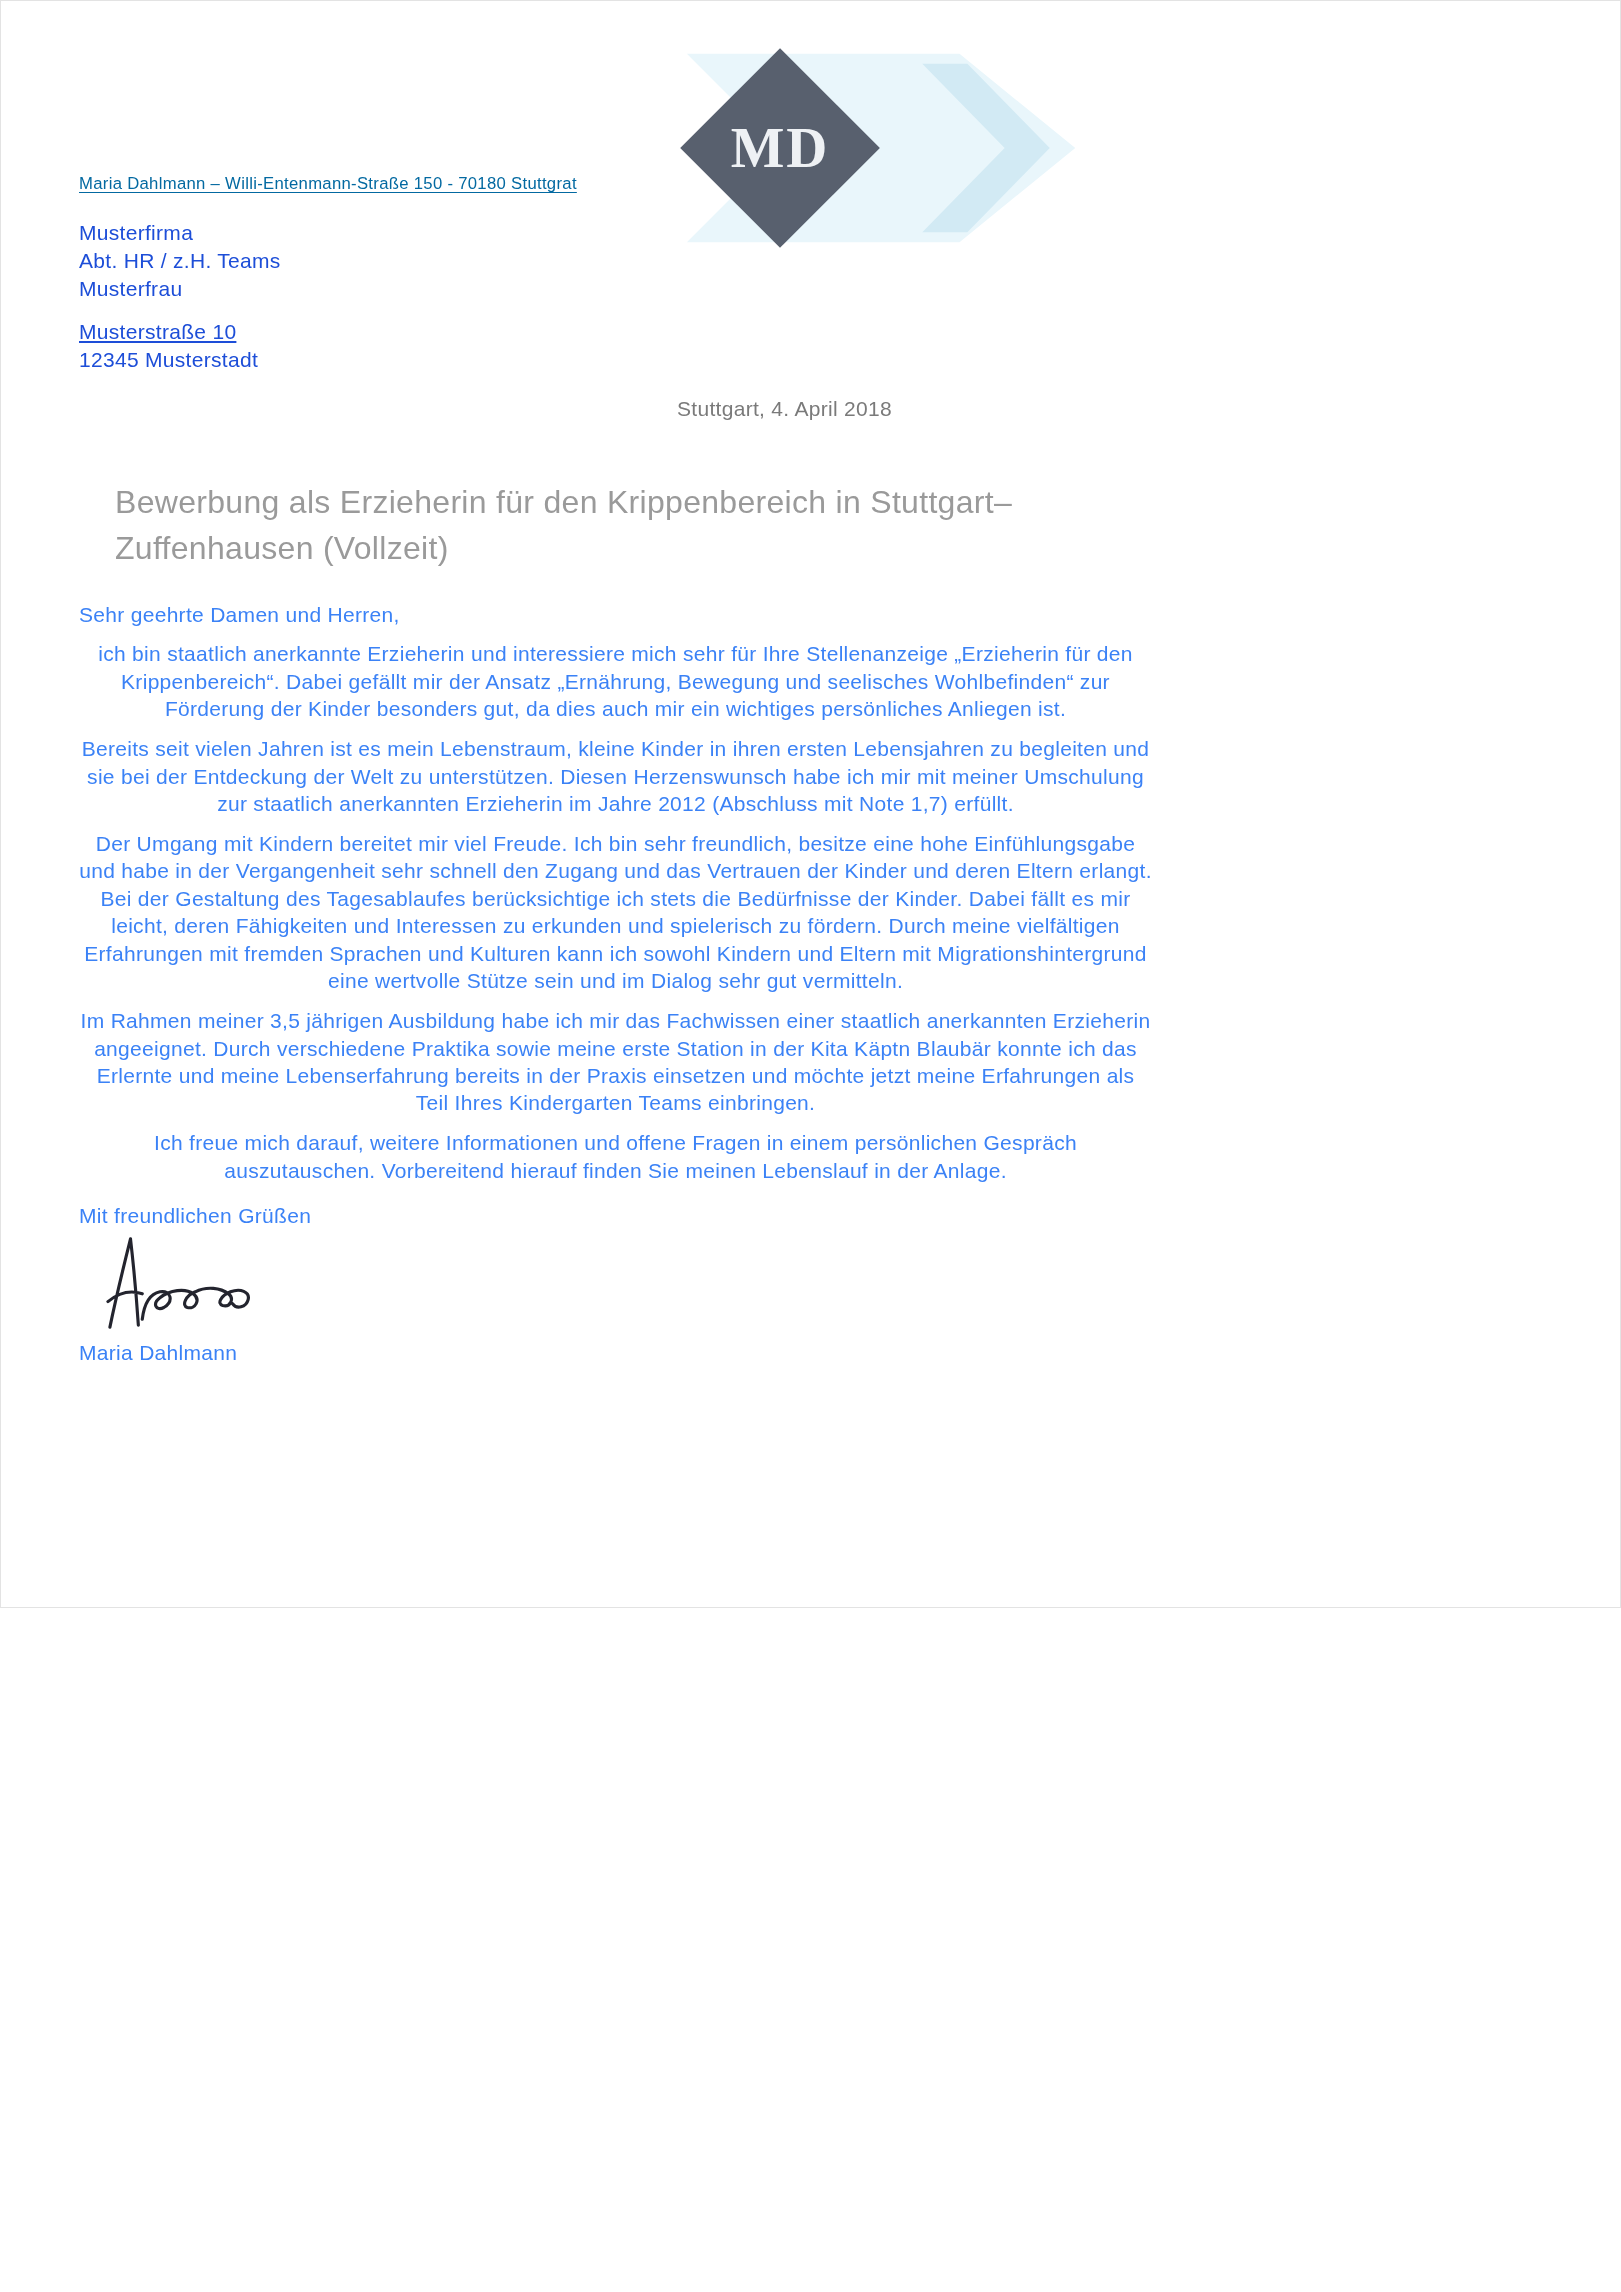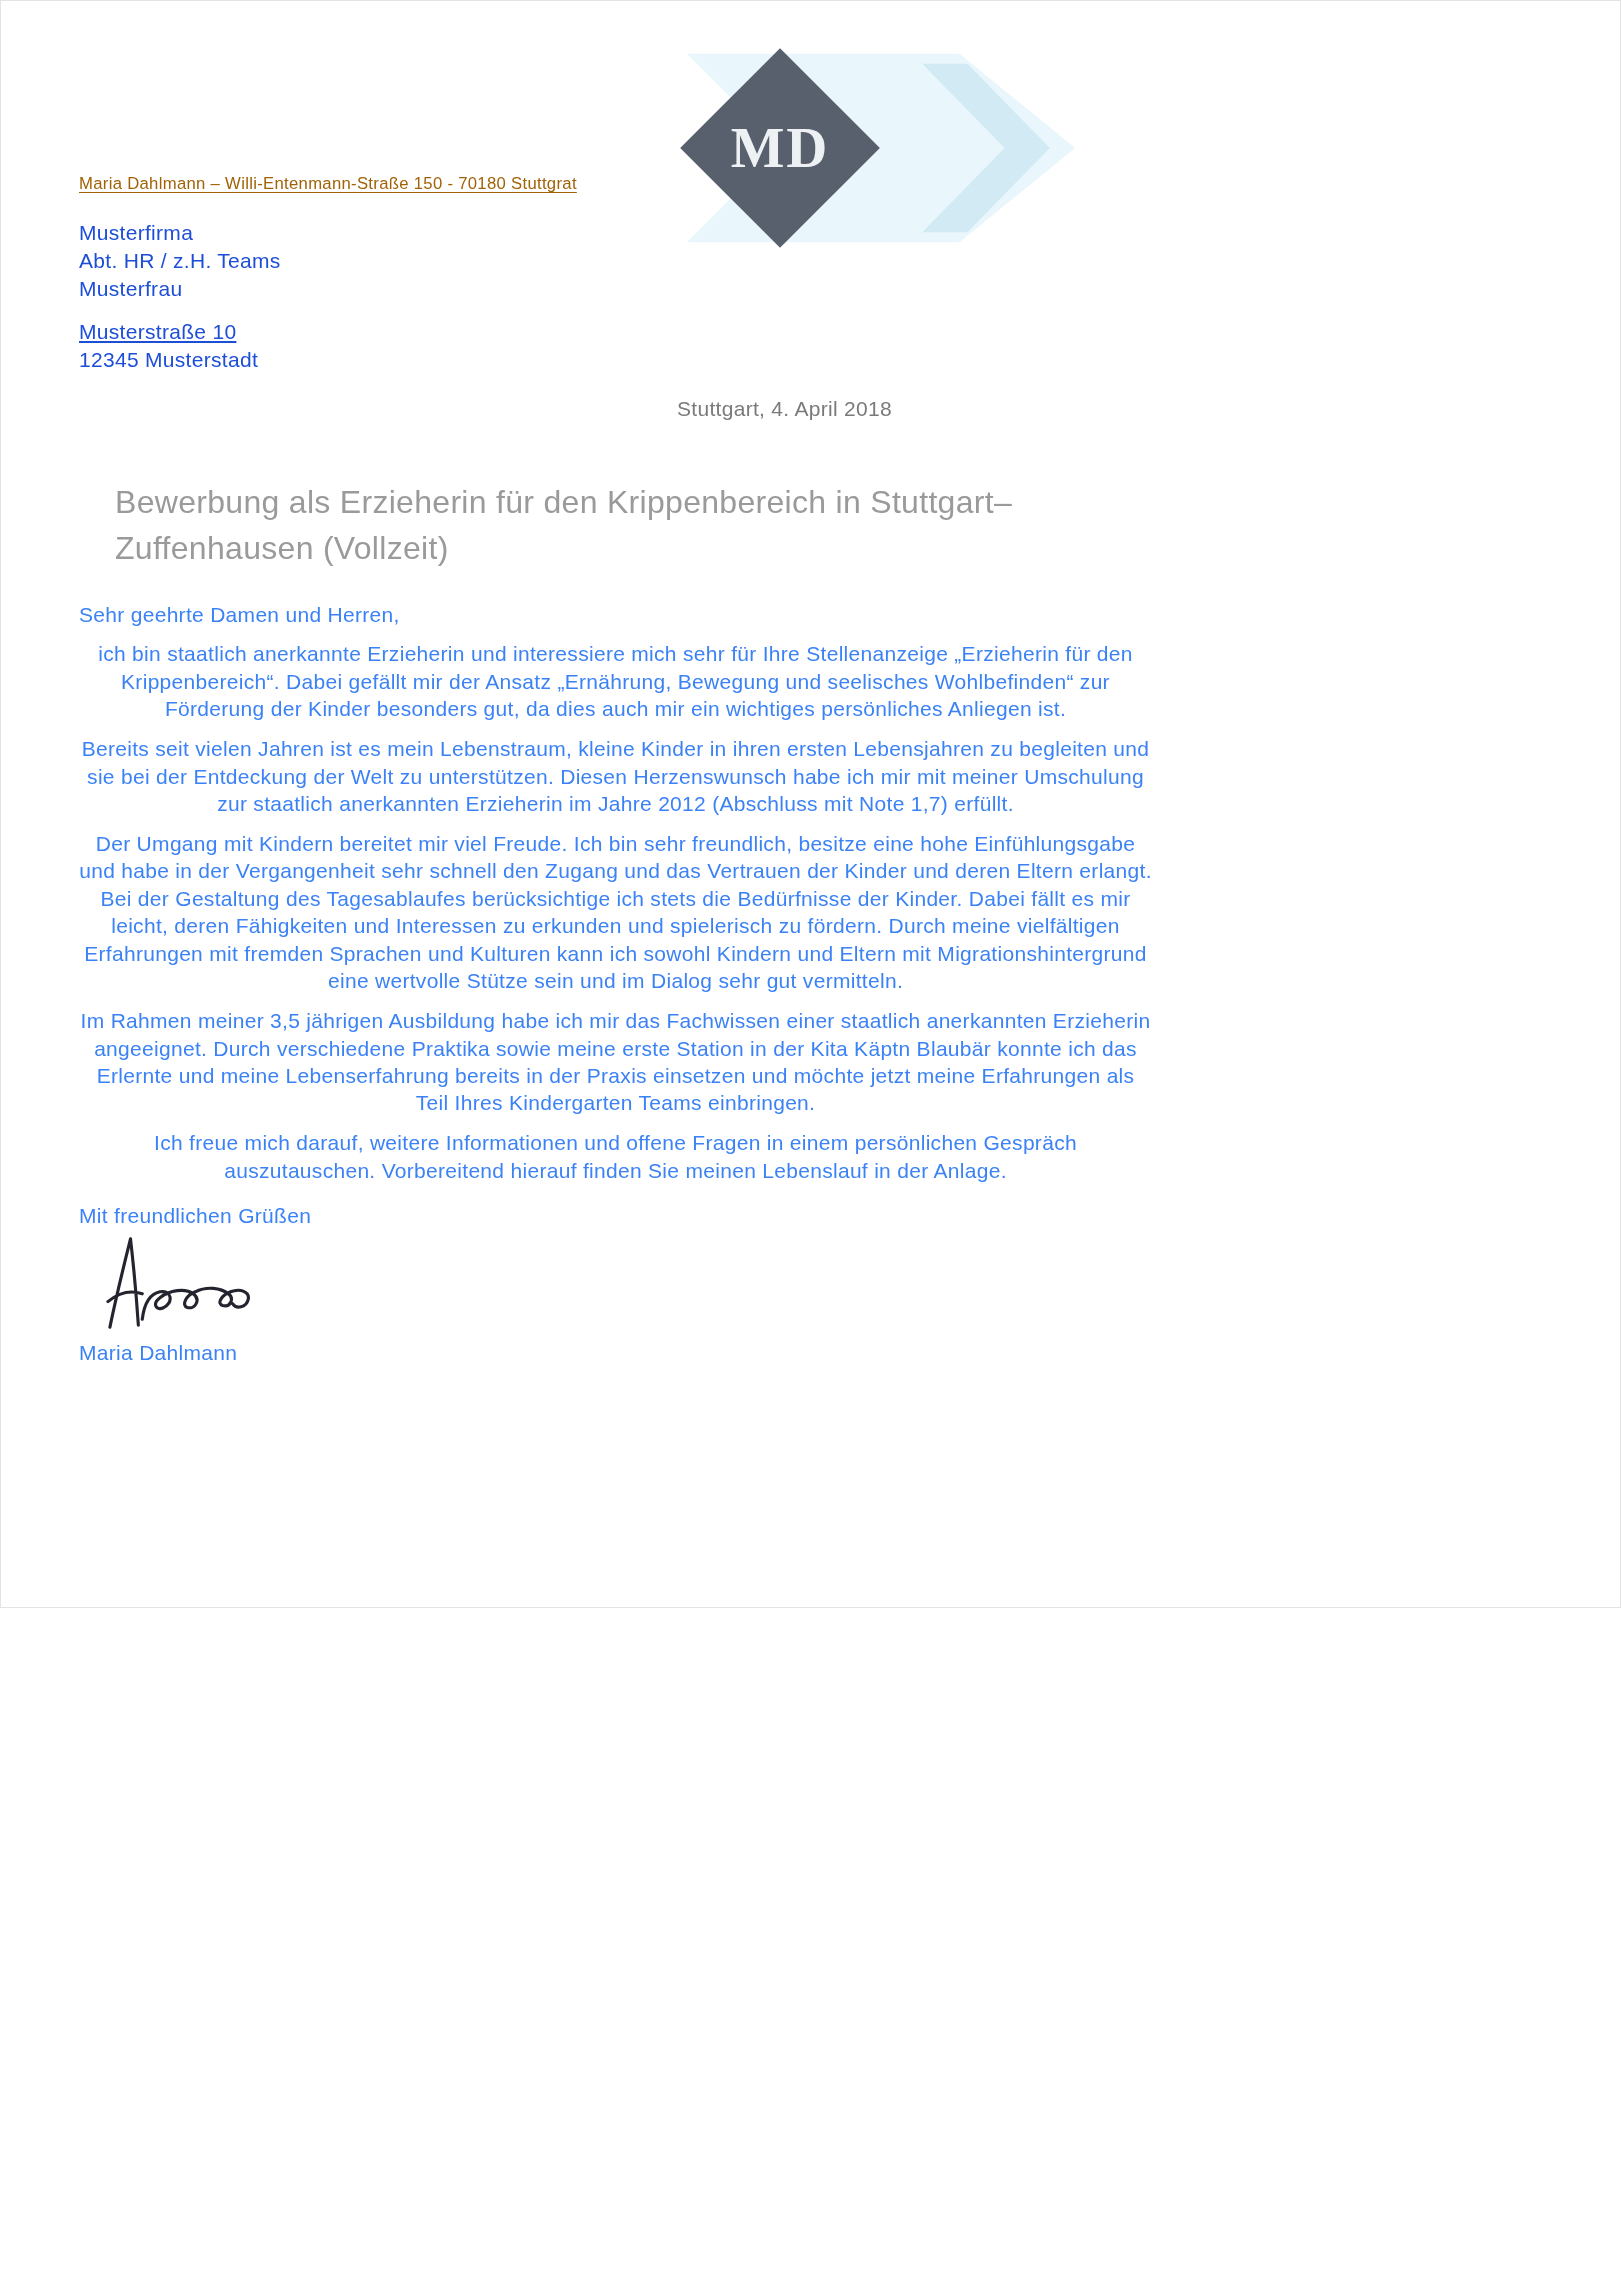--- a/index.html
+++ b/index.html
@@ -35,21 +35,21 @@
     letter-spacing: 2px;
   }
 
   
   .sender-line {
     position: absolute;
     left: 78px;
     top: 173px;
     font-size: 16.7px;
     letter-spacing: 0.3px;
-    color: #a16207;
+    color: #0369a1;
     text-decoration: underline;
     text-underline-offset: 2.9px;
   }
 
   
   .recipient {
     position: absolute;
     left: 78px;
     top: 218px;
     font-size: 21px;

